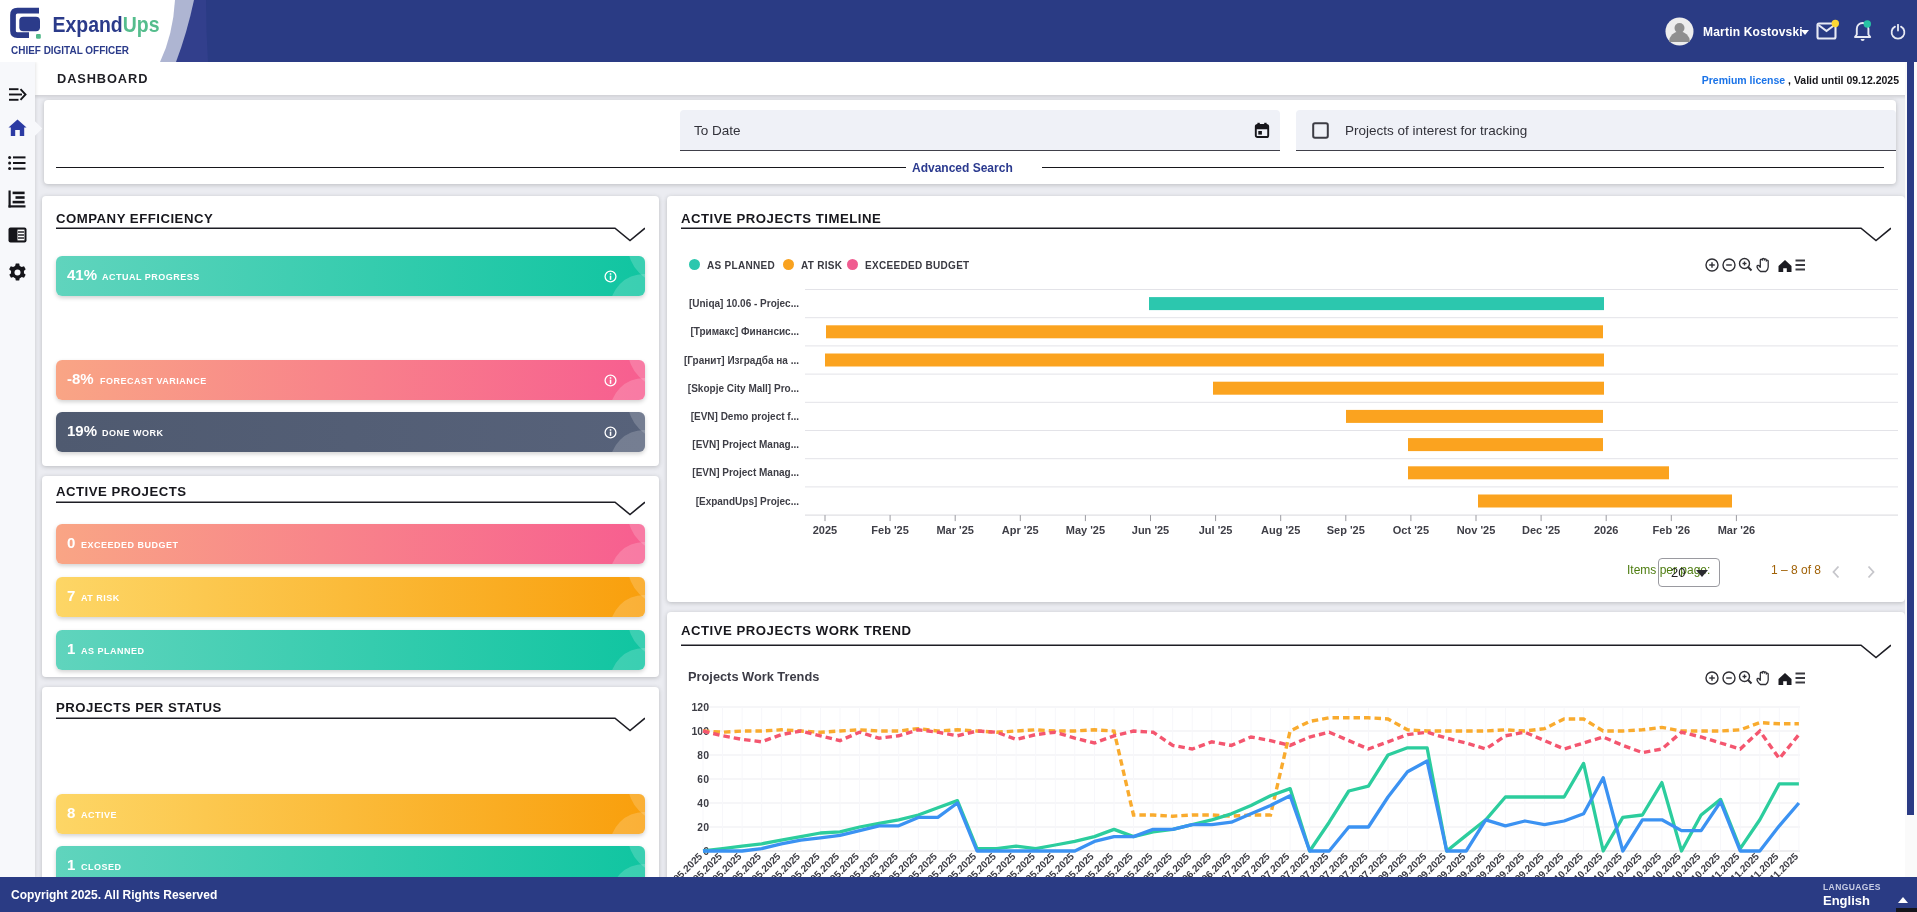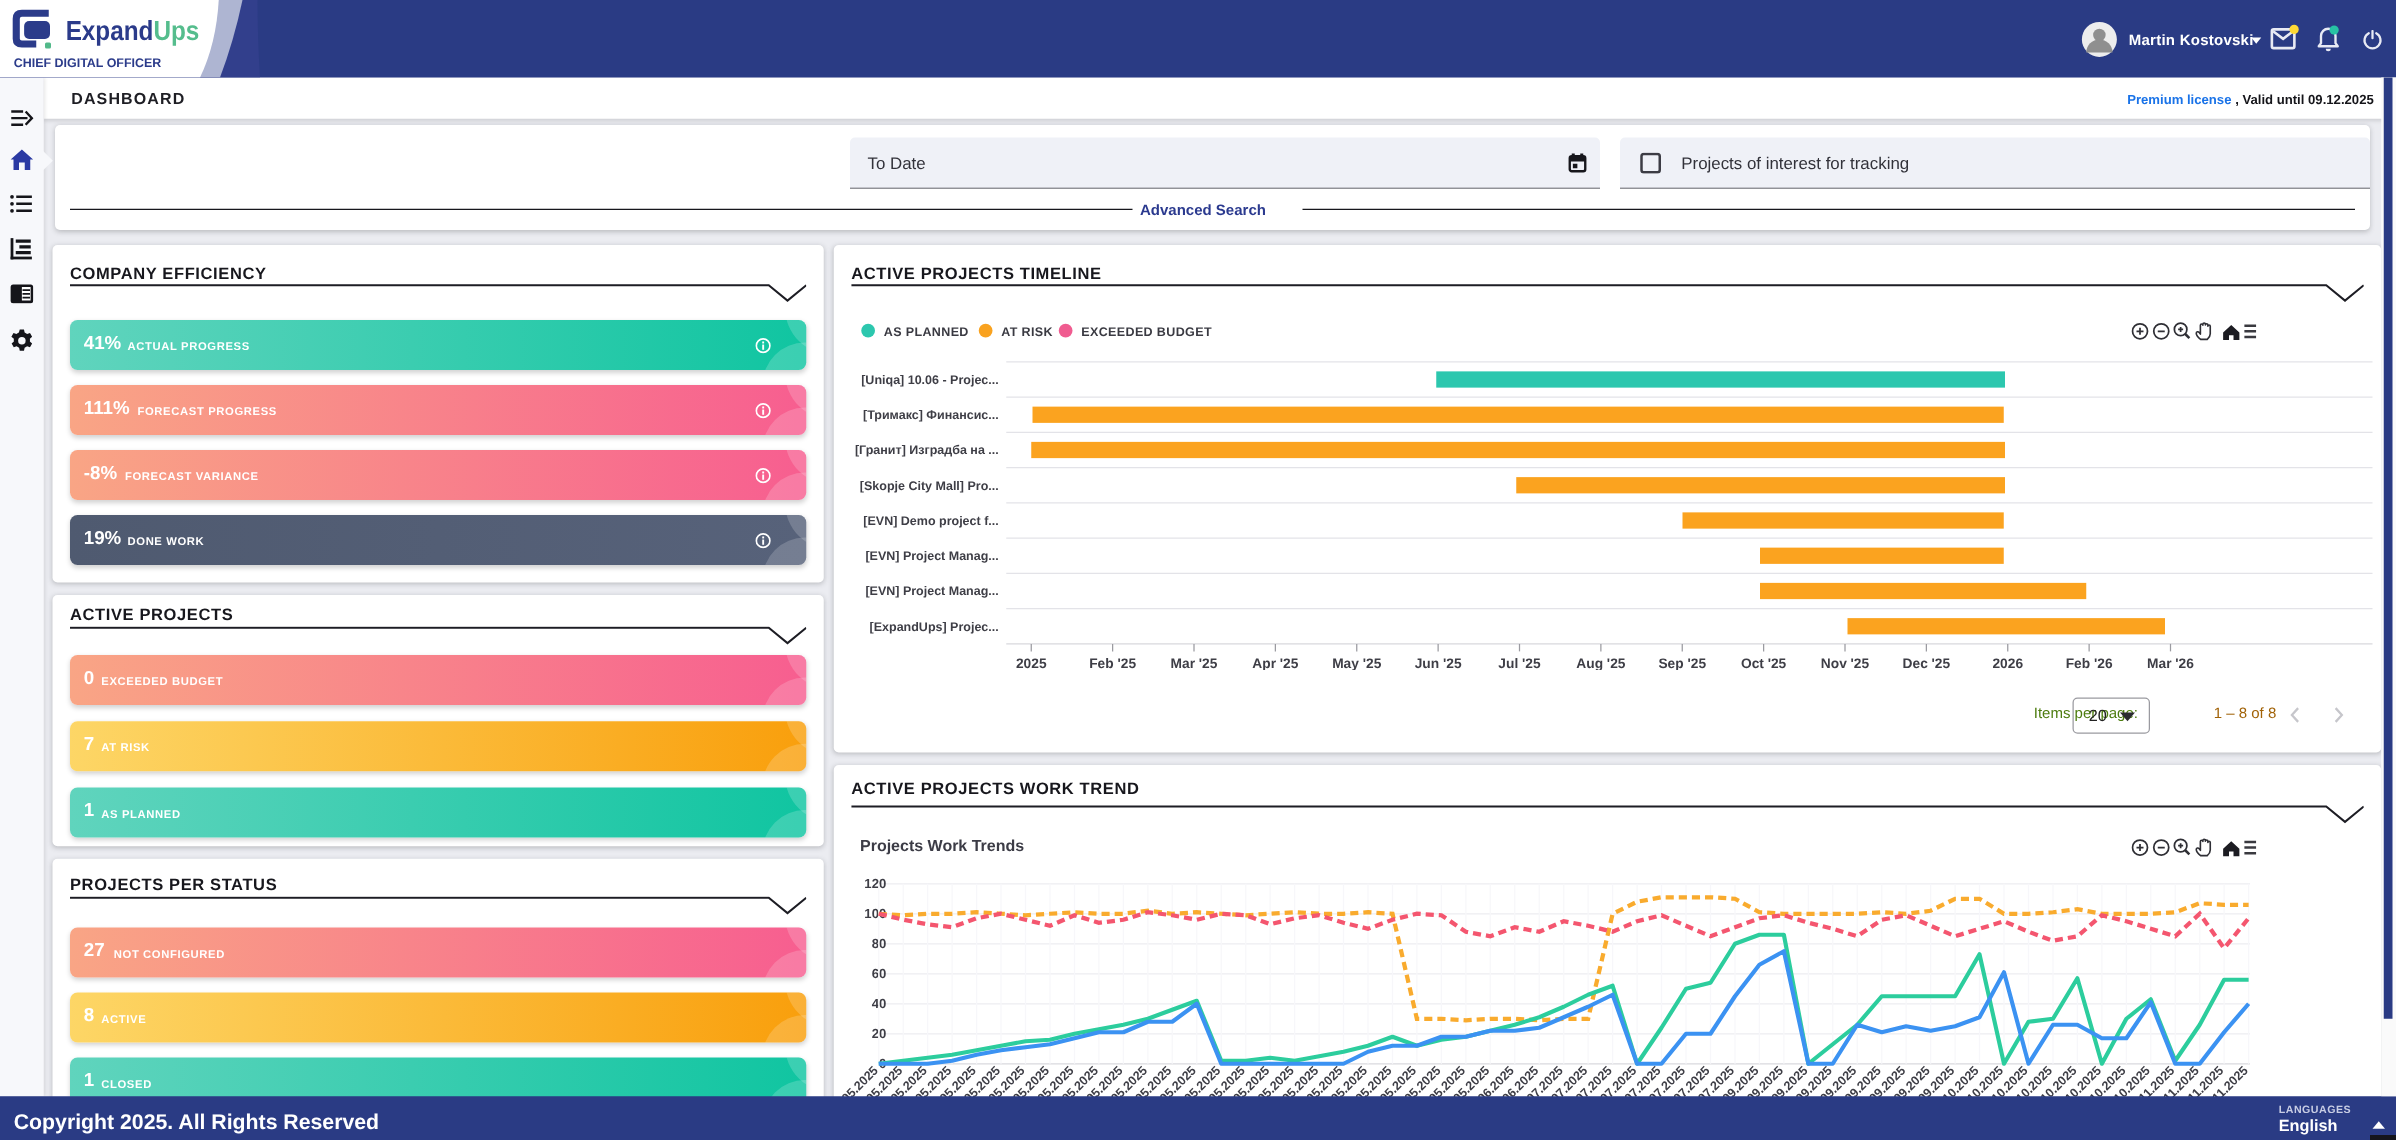--- a/index.html
+++ b/index.html
@@ -5,21 +5,21 @@
 .abs{position:absolute}
 #header{position:absolute;left:0;top:0;width:1917px;height:62px;background:#2a3b84;z-index:40}
 #topbar{position:absolute;left:35px;top:62px;width:1882px;height:33px;background:#fff;z-index:30;box-shadow:0 2px 3px rgba(0,0,0,.12)}
 #topbar .dash{position:absolute;left:22px;top:9px;font-size:12.8px;font-weight:bold;color:#1e1e24;letter-spacing:.9px}
 #topbar .lic{position:absolute;right:18px;top:12px;font-size:10.5px;font-weight:bold;color:#15151a}
 #topbar .lic a{color:#1a73e8;text-decoration:none}
 #sidebar{position:absolute;left:0;top:62px;width:35px;height:815px;background:#f7f8fb;z-index:31;box-shadow:1px 0 3px rgba(0,0,0,.10)}
 #sidebar svg{position:absolute;left:8px}
 .notch{position:absolute;left:29px;top:61px;width:11px;height:11px;background:#f7f8fb;transform:rotate(45deg)}
 #footer{position:absolute;left:0;top:877px;width:1917px;height:35px;background:#2a3b84;z-index:50;color:#fff}
-#footer .cp{position:absolute;left:11px;top:11px;font-size:17px;font-weight:bold}
+#footer .cp{position:absolute;left:11px;top:11px;font-size:12px;font-weight:bold}
 #footer .lang1{position:absolute;left:1823px;top:5px;font-size:8.5px;font-weight:bold;color:#c8cde4;letter-spacing:.4px}
 #footer .lang2{position:absolute;left:1823px;top:16px;font-size:13px;font-weight:bold;color:#fff}
 #footer .caret{position:absolute;left:1898px;top:20px;width:0;height:0;border-left:5px solid transparent;border-right:5px solid transparent;border-bottom:6px solid #fff}
 #scrolltrack{position:absolute;left:1905px;top:62px;width:12px;height:815px;background:#fafafa;z-index:60}
 #scrollthumb{position:absolute;left:1907px;top:62px;width:7px;height:753px;background:#2a3b84;z-index:61}
 .card{position:absolute;background:#fff;border-radius:4px;box-shadow:0 1px 4px rgba(60,64,67,.28)}
 .ctitle{position:absolute;left:14px;font-size:13.2px;font-weight:bold;color:#17171d;letter-spacing:.5px}
 .gbar{position:absolute;left:14px;width:589px;height:40px;border-radius:6px;overflow:hidden;color:#fff;box-shadow:0 2px 4px rgba(0,0,0,.18)}
 .gbar .num{position:absolute;left:11px;top:9.5px;font-size:15px;font-weight:bold}
 .gbar .lbl{font-size:9px;font-weight:bold;letter-spacing:.5px;position:absolute;top:15.5px}
@@ -148,31 +148,20 @@
       <div class="b1" style="left:572px;top:-48px;width:76px;height:76px"></div>
       <div class="b1" style="left:554px;top:18px;width:68px;height:68px"></div>
       <div class="num">41%</div>
       <div class="lbl" style="left:46px">ACTUAL PROGRESS</div>
       <svg class="info" viewBox="0 0 18 18">
         <circle cx="9" cy="9" r="7.5" stroke="#fff" stroke-width="1.8" fill="none"></circle>
         <rect x="8" y="7.8" width="2.1" height="5.8" fill="#fff"></rect>
         <rect x="8" y="4.4" width="2.1" height="2.2" fill="#fff"></rect>
       </svg>
     </div>
-    <div class="gbar" style="top:112px;background:linear-gradient(90deg,#f9a585,#f75e90)">
-      <div class="b1" style="left:572px;top:-48px;width:76px;height:76px"></div>
-      <div class="b1" style="left:554px;top:18px;width:68px;height:68px"></div>
-      <div class="num">111%</div>
-      <div class="lbl" style="left:54px">FORECAST PROGRESS</div>
-      <svg class="info" viewBox="0 0 18 18">
-        <circle cx="9" cy="9" r="7.5" stroke="#fff" stroke-width="1.8" fill="none"></circle>
-        <rect x="8" y="7.8" width="2.1" height="5.8" fill="#fff"></rect>
-        <rect x="8" y="4.4" width="2.1" height="2.2" fill="#fff"></rect>
-      </svg>
-    </div>
     <div class="gbar" style="top:164px;background:linear-gradient(90deg,#f9a585,#f75e90)">
       <div class="b1" style="left:572px;top:-48px;width:76px;height:76px"></div>
       <div class="b1" style="left:554px;top:18px;width:68px;height:68px"></div>
       <div class="num">-8%</div>
       <div class="lbl" style="left:44px">FORECAST VARIANCE</div>
       <svg class="info" viewBox="0 0 18 18">
         <circle cx="9" cy="9" r="7.5" stroke="#fff" stroke-width="1.8" fill="none"></circle>
         <rect x="8" y="7.8" width="2.1" height="5.8" fill="#fff"></rect>
         <rect x="8" y="4.4" width="2.1" height="2.2" fill="#fff"></rect>
       </svg>
@@ -214,26 +203,20 @@
       <div class="num">1</div>
       <div class="lbl" style="left:25px">AS PLANNED</div>
     </div>
   </div>
 <div class="card" style="left:42px;top:687px;width:617px;height:259px">
     <div class="ctitle" style="top:13px">PROJECTS PER STATUS</div>
     <div class="abs" style="top:30px;left:0">
       <svg class="abs" style="left:14px;width:589px;height:16px" viewBox="0 0 589 16">
         <path d="M0,1.2 H559 L574,13.5 L589,1.2" stroke="#1d1d24" stroke-width="1.6" fill="none"></path>
       </svg>
-    </div>
-    <div class="gbar" style="top:55px;background:linear-gradient(90deg,#f9a585,#f75e90)">
-      <div class="b1" style="left:572px;top:-48px;width:76px;height:76px"></div>
-      <div class="b1" style="left:554px;top:18px;width:68px;height:68px"></div>
-      <div class="num">27</div>
-      <div class="lbl" style="left:35px">NOT CONFIGURED</div>
     </div>
     <div class="gbar" style="top:107px;background:linear-gradient(90deg,#fdd666,#f99f0c)">
       <div class="b1" style="left:572px;top:-48px;width:76px;height:76px"></div>
       <div class="b1" style="left:554px;top:18px;width:68px;height:68px"></div>
       <div class="num">8</div>
       <div class="lbl" style="left:25px">ACTIVE</div>
     </div>
     <div class="gbar" style="top:159px;background:linear-gradient(90deg,#60d4bd,#10c5a1)">
       <div class="b1" style="left:572px;top:-48px;width:76px;height:76px"></div>
       <div class="b1" style="left:554px;top:18px;width:68px;height:68px"></div>

